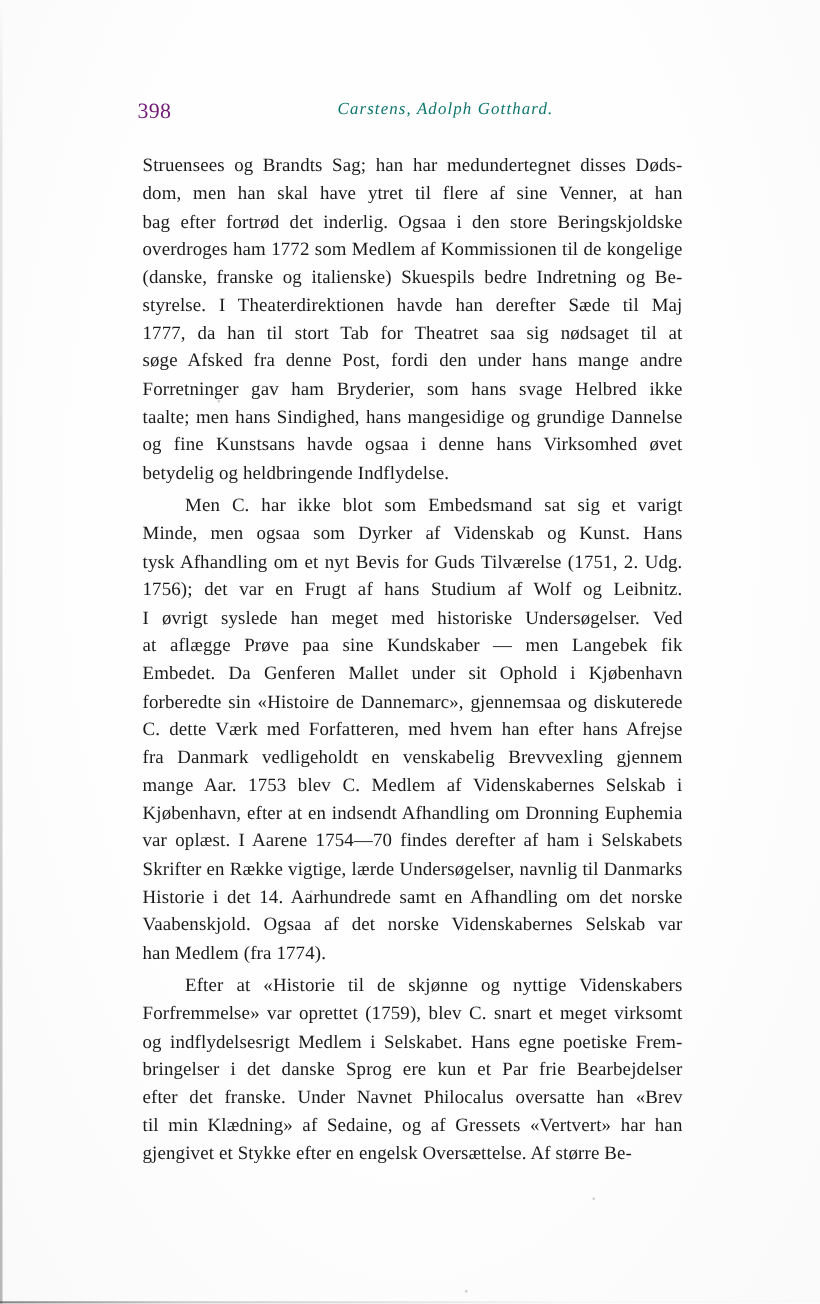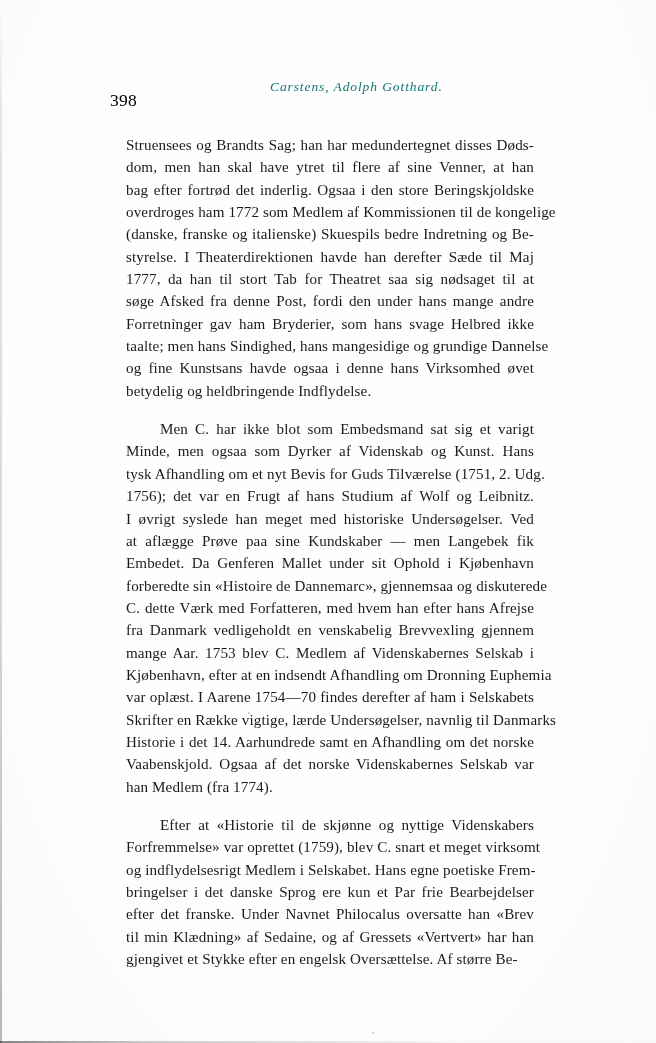--- a/index.html
+++ b/index.html
@@ -50,24 +50,24 @@
   #header {
     position: absolute;
     left: 110px;
     top: 78px;
     width: 440px;
     height: 22px;
   }
   #folio {
     position: absolute;
     left: 0;
-    top: 12px;
+    top: 0;
     font-size: 17.5px;
     letter-spacing: 0.3px;
-    color: #000000;
+    color: #701a75;
   }
   #running-title {
     position: absolute;
     left: 160px;
     top: 1px;
     font-style: italic;
     font-size: 13.5px;
     letter-spacing: 0.9px;
     color: #0f766e;
     white-space: nowrap;
@@ -79,21 +79,21 @@
     left: 110px;
     top: 118px;
     width: 440px;
     font-size: 15.1px;
     line-height: 22.35px;
     text-align: justify;
     color: #1a1a1a;
     letter-spacing: 0.12px;
   }
   .para {
-    margin: 16px;
+    margin: 4px;
     text-align: justify;
     text-justify: inter-word;
   }
   
   .ln {
     display: block;
     text-align: justify;
     text-align-last: justify;
     white-space: nowrap;
   }

